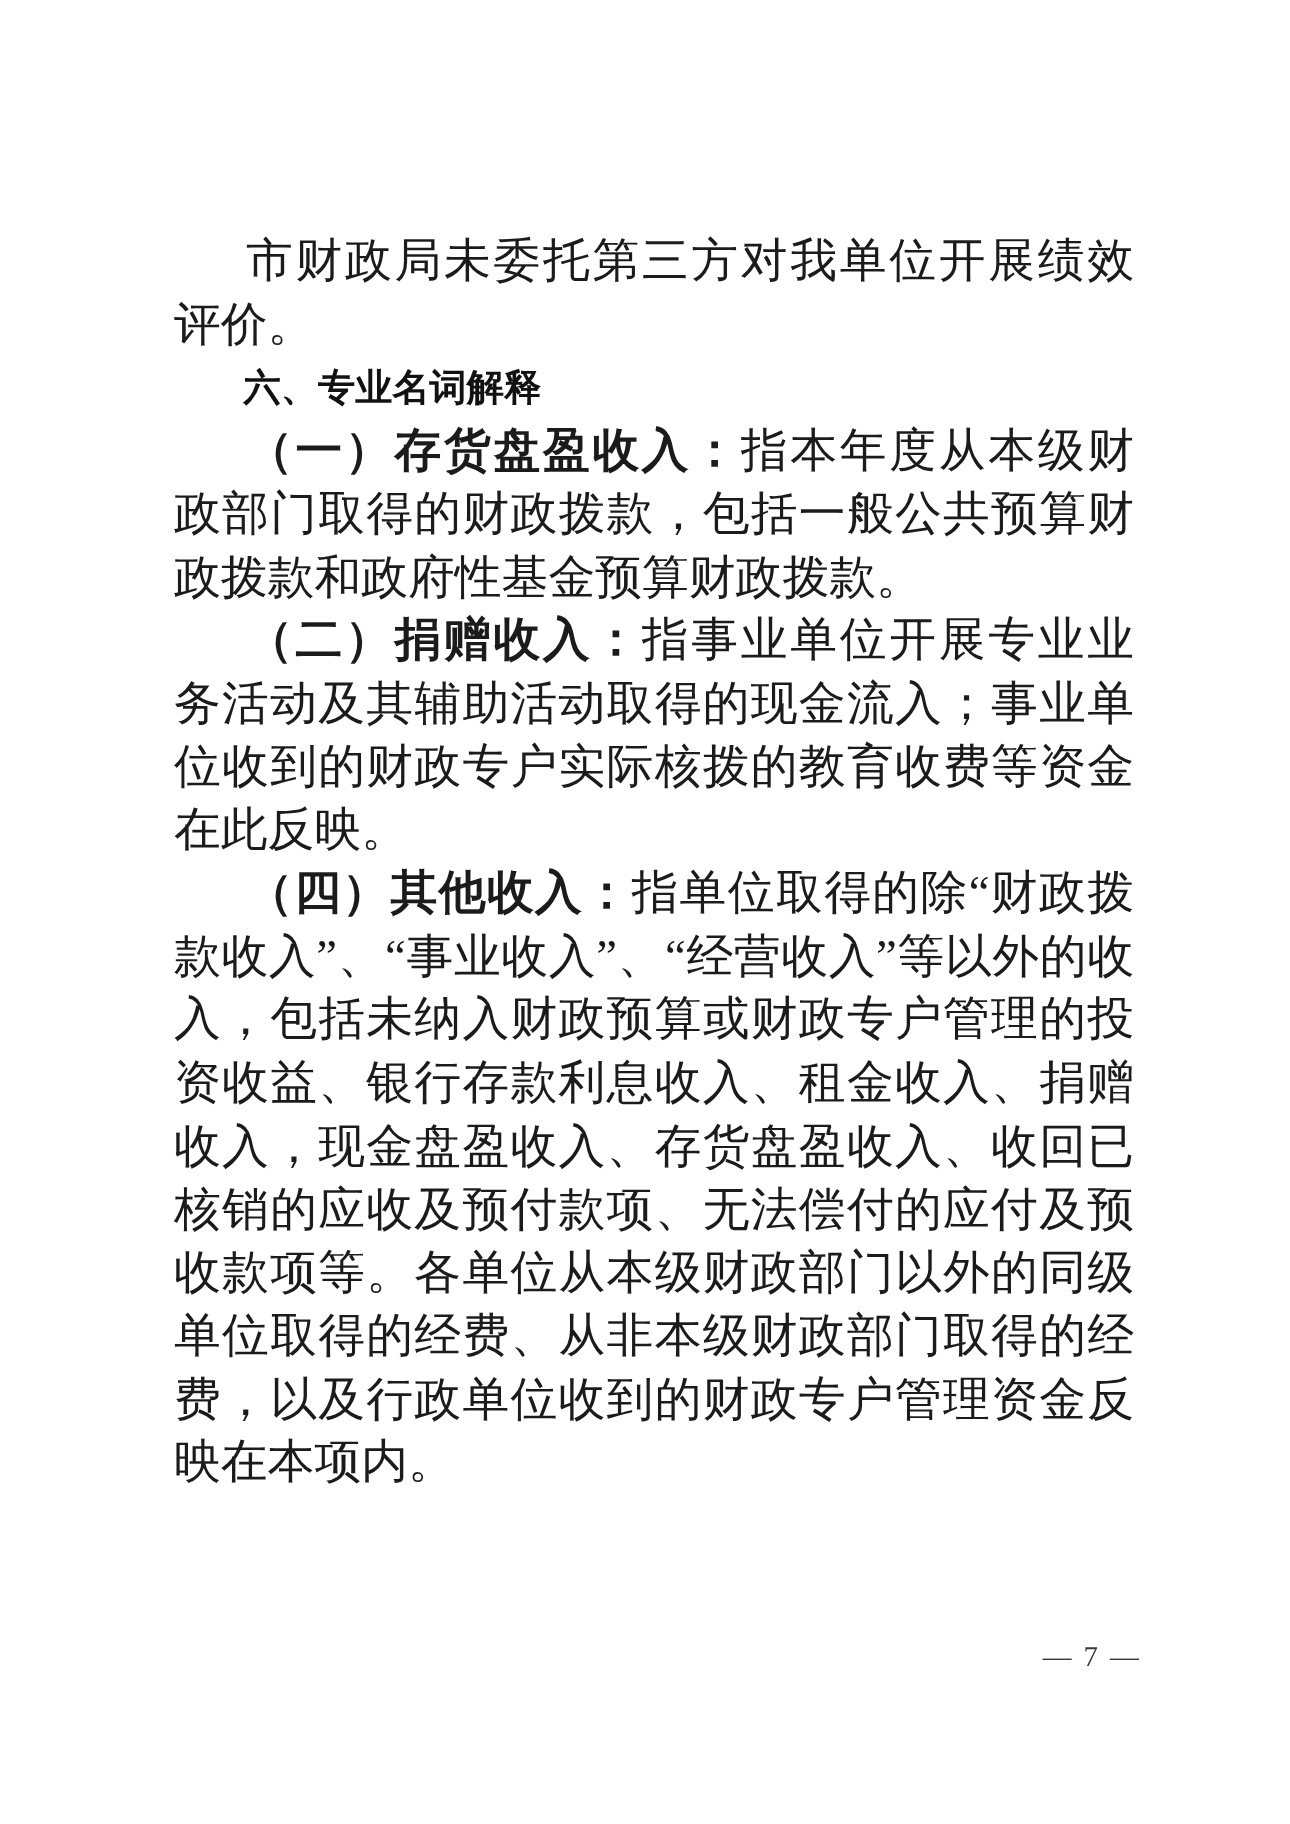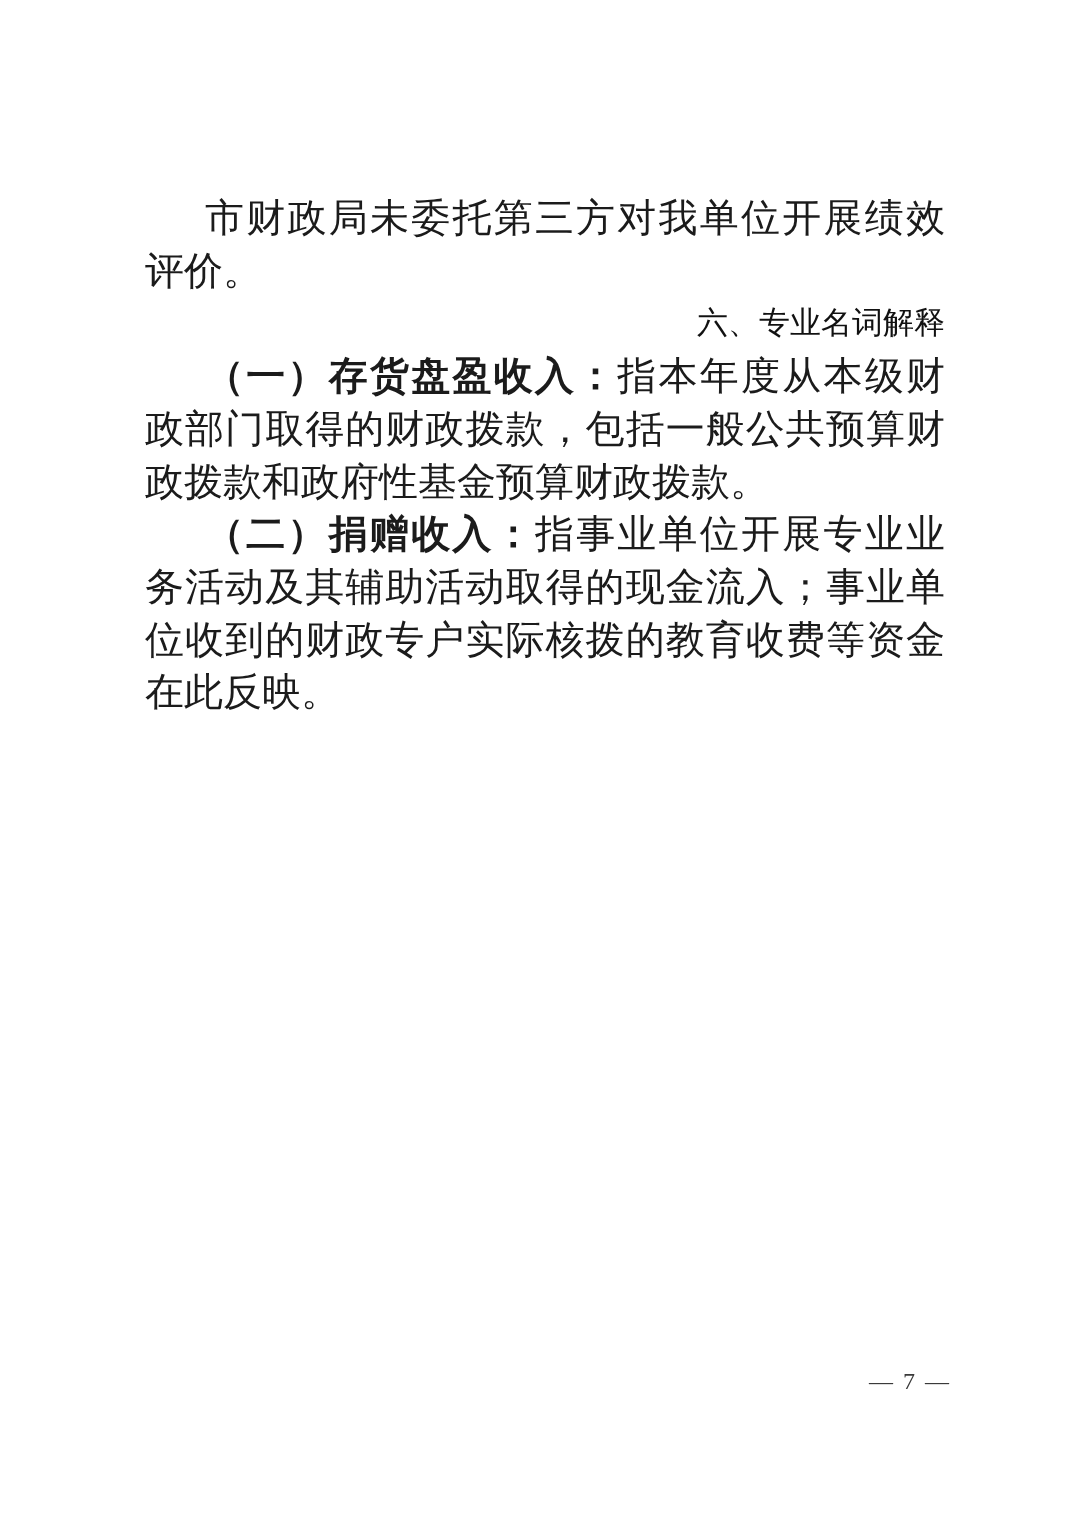--- a/index.html
+++ b/index.html
@@ -28,26 +28,25 @@
     color: #1b1b1b;
     text-align: justify;
     text-justify: inter-ideograph;
   }
   .indent {
     text-indent: 60px;
   }
   .section-heading {
     margin: 0;
     font-family: "Liberation Sans", sans-serif;
-    font-weight: normal;
+    font-weight: bold;
     font-size: 31px;
     line-height: 52.7px;
     color: #111111;
     text-indent: 58px;
-    text-align: right;
   }
   .term-label {
     font-weight: bold;
   }
   .page-number {
     position: absolute;
     left: 845px;
     top: 1368px;
     width: 130px;
     text-align: center;
@@ -65,18 +64,19 @@
 
     <p class="body-para indent">市财政局未委托第三方对我单位开展绩效评价。</p>
 
     <h2 class="section-heading">六、专业名词解释</h2>
 
     <p class="body-para indent"><span class="term-label">（一）存货盘盈收入：</span><span>指本年度从本级财政部门取得的财政拨款，包括一般公共预算财政拨款和政府性基金预算财政拨款。</span></p>
 
     <p class="body-para indent"><span class="term-label">（二）捐赠收入：</span><span>指事业单位开展专业业务活动及其辅助活动取得的现金流入；事业单位收到的财政专户实际核拨的教育收费等资金在此反映。</span></p>
 
 
+    <p class="body-para indent"><span class="term-label">（四）其他收入：</span><span>指单位取得的除“财政拨款收入”、“事业收入”、“经营收入”等以外的收入，包括未纳入财政预算或财政专户管理的投资收益、银行存款利息收入、租金收入、捐赠收入，现金盘盈收入、存货盘盈收入、收回已核销的应收及预付款项、无法偿付的应付及预收款项等。各单位从本级财政部门以外的同级单位取得的经费、从非本级财政部门取得的经费，以及行政单位收到的财政专户管理资金反映在本项内。</span></p>
 
 
   </div>
 
   <div class="page-number">— 7 —</div>
 </div>
 
 </body></html>

